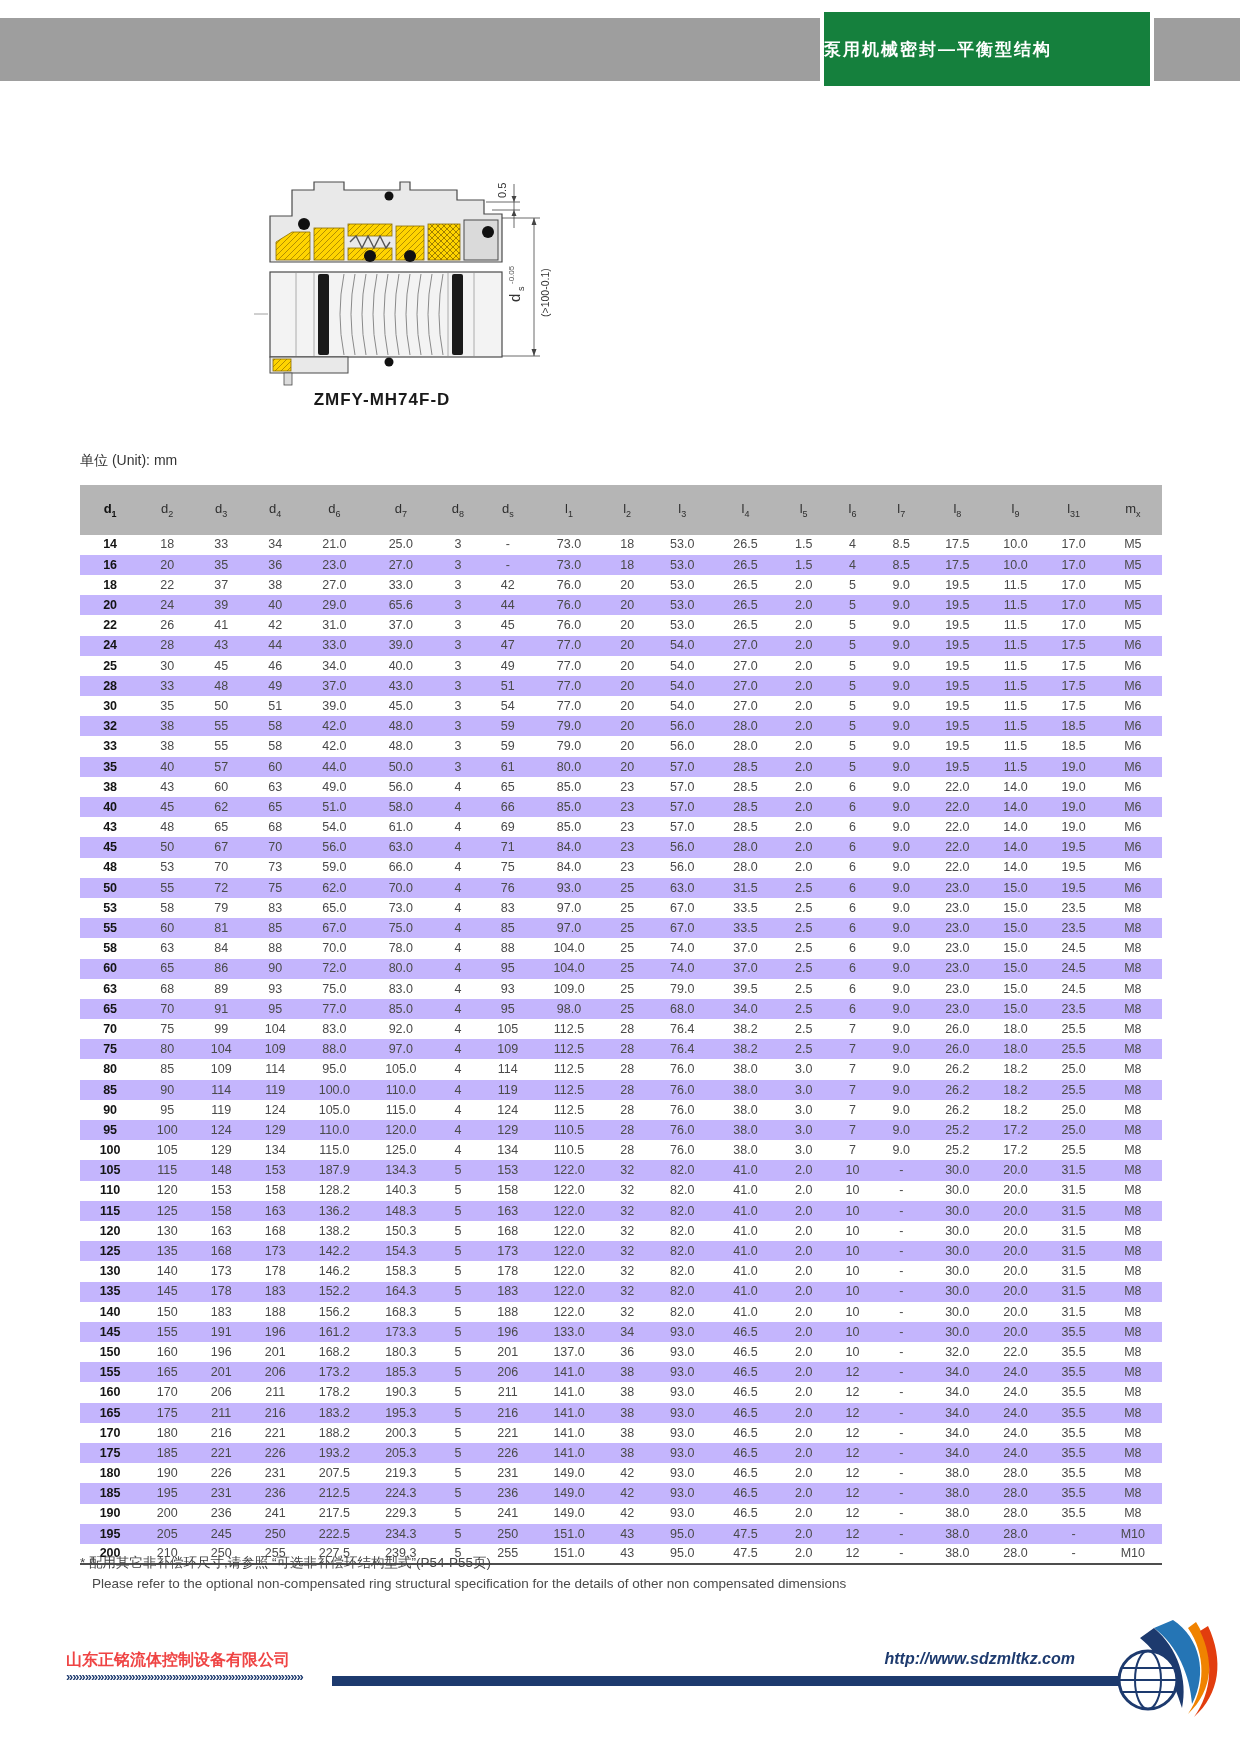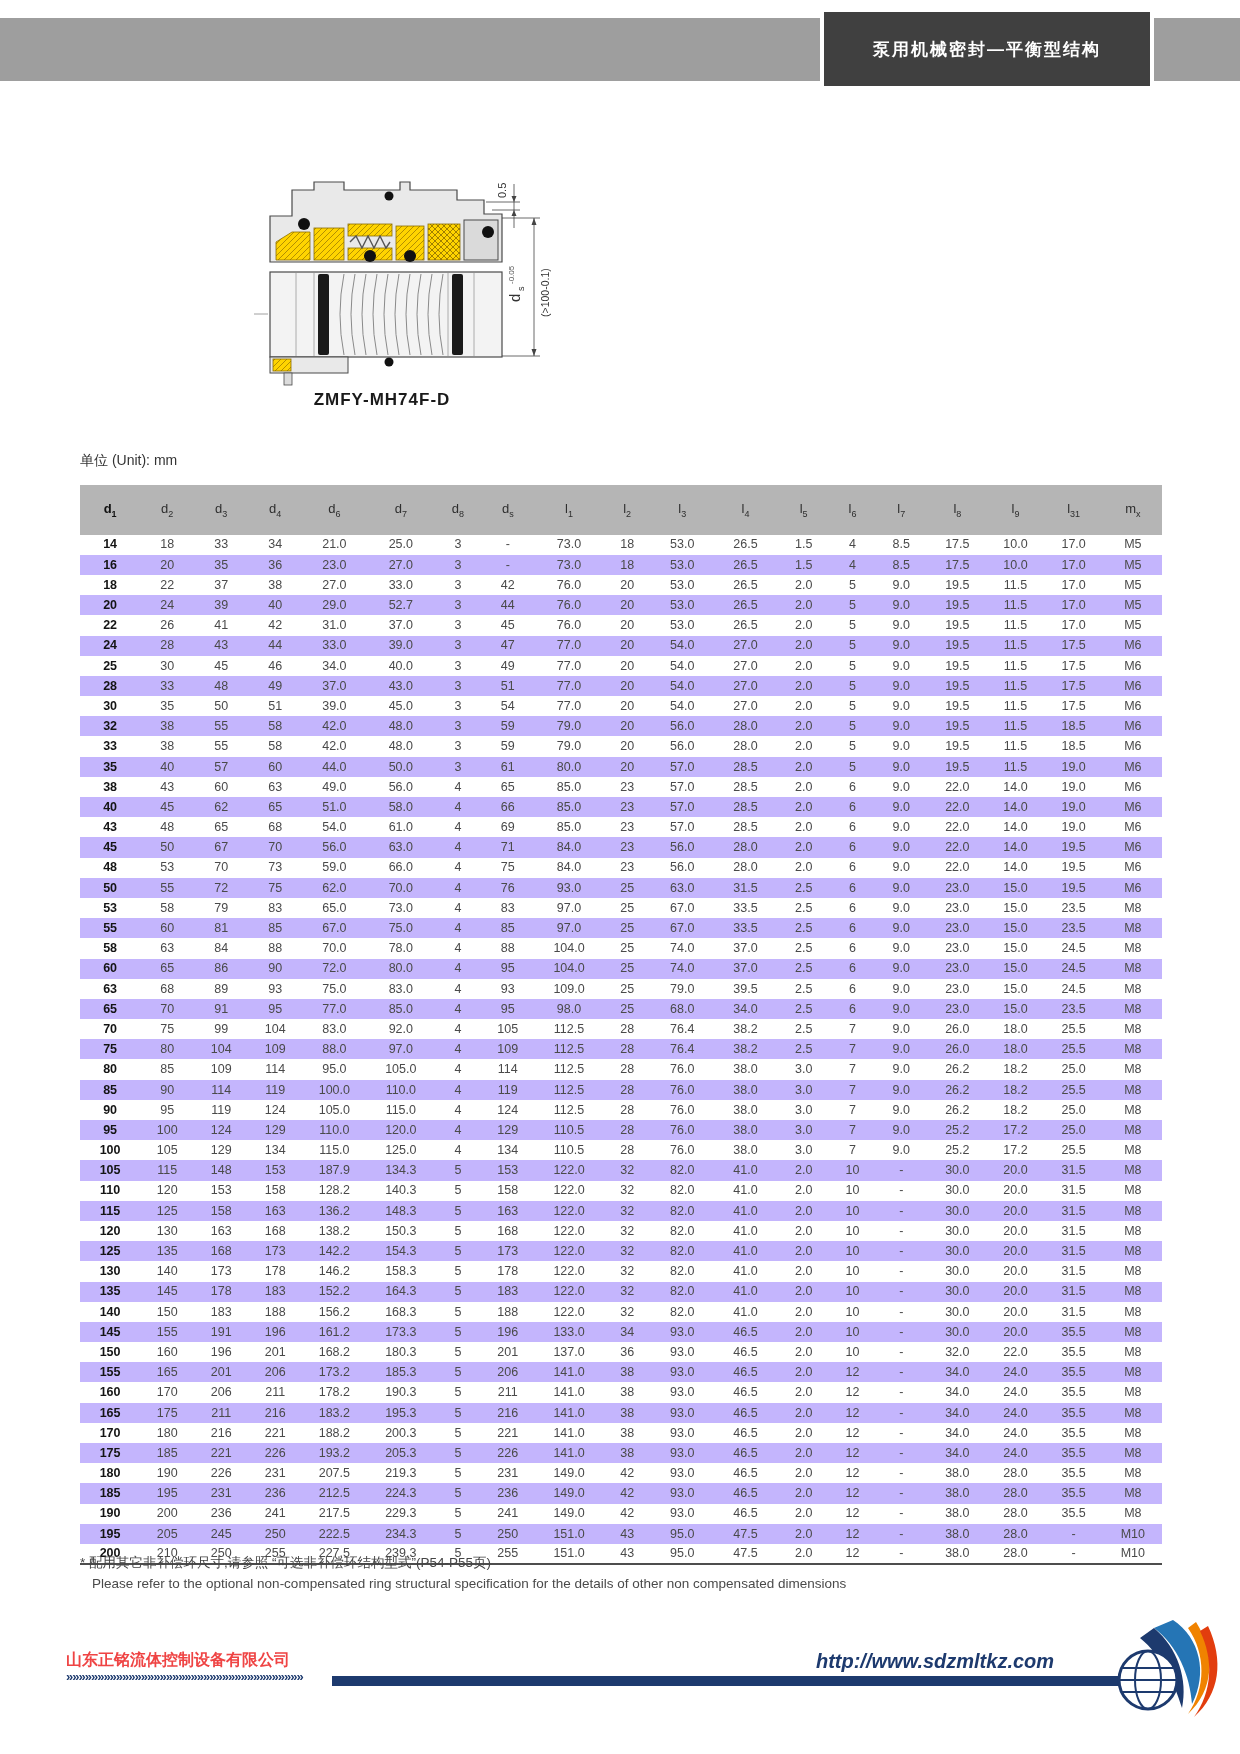--- a/index.html
+++ b/index.html
@@ -2,22 +2,22 @@
 <html><head>
 <meta charset="utf-8">
 <style>
   html,body{margin:0;padding:0;background:#fff;}
   .page{position:relative;width:1240px;height:1754px;background:#ffffff;overflow:hidden;
         font-family:"Liberation Sans","DejaVu Sans",sans-serif;color:#3f3f3f;}
   
   .gray-band{position:absolute;top:18px;height:63px;background:#9e9e9e;}
   .gray-band.left{left:0;width:820px;}
   .gray-band.right{left:1154px;width:86px;}
-  .title-box{position:absolute;left:824px;top:12px;width:326px;height:74px;background:#404040;
-             display:flex;align-items:center;justify-content:center;color:#ffffff;
+  .title-box{position:absolute;left:824px;top:12px;width:326px;height:74px;background:#15803d;
+             display:flex;align-items:center;justify-content:flex-start;color:#ffffff;
              font-size:17px;font-weight:bold;letter-spacing:2px;}
   
   .drawing{position:absolute;left:252px;top:172px;}
   .fig-caption{position:absolute;left:252px;top:390px;width:260px;text-align:center;
                font-size:17px;font-weight:bold;color:#1a1a1a;letter-spacing:1px;}
   .description{position:absolute;left:600px;top:166px;width:360px;font-size:19.5px;
                line-height:35px;color:#4a4a4a;letter-spacing:0.5px;text-align:justify;}
   
   .unit-label{position:absolute;left:80px;top:452px;font-size:14px;color:#333;}
   .dim-table{position:absolute;left:80px;top:485px;width:1082px;border-collapse:collapse;
@@ -31,22 +31,22 @@
   .dim-table td{text-align:center;padding:0;color:#4a4a4a;line-height:1;}
   .dim-table td.c0{font-weight:bold;color:#141414;}
   
   .footnote{position:absolute;left:80px;top:1552px;font-size:13.5px;color:#444;line-height:21px;}
   .footnote .en{padding-left:12px;color:#4a4a4a;}
   
   .company{position:absolute;left:66px;top:1650px;font-size:16px;font-weight:bold;color:#ef4444;}
   .chevrons{position:absolute;left:66px;top:1669px;width:270px;overflow:hidden;white-space:nowrap;
             color:#1d3a6e;font-size:13px;font-weight:bold;letter-spacing:-1px;}
   .footer-bar{position:absolute;left:332px;top:1676px;width:796px;height:10px;background:#1d3a6e;}
-  .website{position:absolute;left:795px;top:1650px;width:280px;text-align:center;
-           font-size:20px;font-weight:bold;font-style:italic;color:#1d3a6e;}
+  .website{position:absolute;left:795px;top:1650px;width:280px;text-align:right;
+           font-size:16px;font-weight:bold;font-style:italic;color:#1d3a6e;}
   .logo{position:absolute;left:1078px;top:1618px;}
 </style>
 </head>
 <body>
 
 <div class="page">
 
   <div class="gray-band left"></div>
   <div class="title-box">
     <span>泵用机械密封—平衡型结构</span>
@@ -241,21 +241,21 @@
           <td>11.5</td>
           <td>17.0</td>
           <td>M5</td>
         </tr>
         <tr class="alt">
           <td class="c0">20</td>
           <td>24</td>
           <td>39</td>
           <td>40</td>
           <td>29.0</td>
-          <td>52.7</td>
+          <td>65.6</td>
           <td>3</td>
           <td>44</td>
           <td>76.0</td>
           <td>20</td>
           <td>53.0</td>
           <td>26.5</td>
           <td>2.0</td>
           <td>5</td>
           <td>9.0</td>
           <td>19.5</td>

